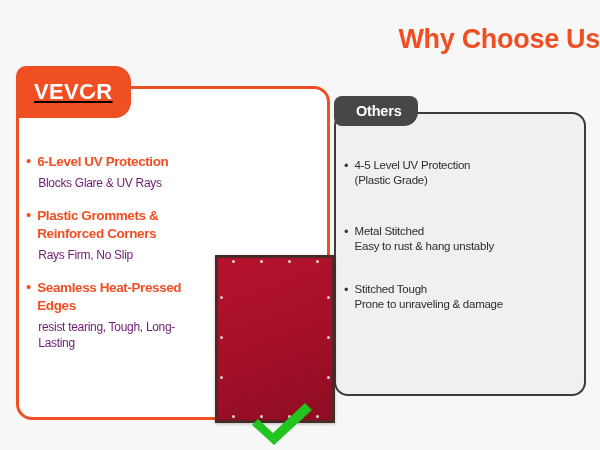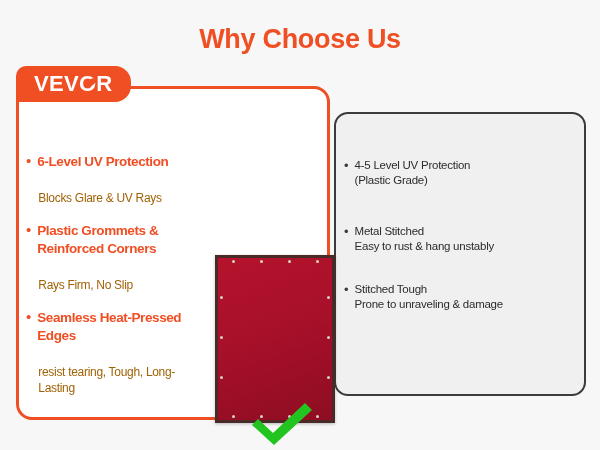--- a/index.html
+++ b/index.html
@@ -19,21 +19,21 @@
     width: 600px;
     height: 450px;
   }
 
   
   .page-title {
     position: absolute;
     top: 24px;
     left: 0;
     width: 600px;
-    text-align: center;
+    text-align: right;
     font-size: 27px;
     font-weight: bold;
     letter-spacing: -0.3px;
     color: #f04e23;
   }
 
   
   .others-card {
     position: absolute;
     left: 334px;
@@ -96,26 +96,27 @@
     height: 334px;
     box-sizing: border-box;
     background: #ffffff;
     border: 3px solid #f04e23;
     border-radius: 16px;
   }
   .vevor-badge {
     position: absolute;
     left: 16px;
     top: 66px;
-    height: 36px;
+    height: 52px;
     padding: 0 18px 0 18px;
     display: flex;
     align-items: center;
     background: #f04e23;
     border-radius: 10px 16px 16px 0;
+    text-decoration: underline;
   }
   .vevor-wordmark {
     display: flex;
     align-items: center;
     font-size: 22px;
     font-weight: bold;
     color: #ffffff;
     letter-spacing: 0.3px;
   }
   .vevor-o {
@@ -153,23 +154,23 @@
   .v-head {
     font-size: 13.5px;
     font-weight: bold;
     line-height: 16.5px;
     color: #f04e23;
     letter-spacing: -0.4px;
   }
   .v-sub {
     font-size: 12px;
     line-height: 16px;
-    color: #a16207;
+    color: #701a75;
     letter-spacing: -0.3px;
-    margin-top: 19px;
+    margin-top: 4px;
     margin-left: 1px;
   }
 
   
   .curtain {
     position: absolute;
     left: 196px;
     top: 166px;
     width: 120px;
     height: 168px;
@@ -203,20 +204,23 @@
 
   <div class="others-card">
 
     
     
 
     
     
   </div>
 
+  <div class="others-badge">
+    <span>Others</span>
+  </div>
 
   <div class="others-list">
     <div class="o-item">
       <span class="o-bullet">•</span>
       <span class="o-text">
         <span>4-5 Level UV Protection</span>
         <span class="o-sub">(Plastic Grade)</span>
       </span>
     </div>
     <div class="o-item" style="margin-top:36px;">

